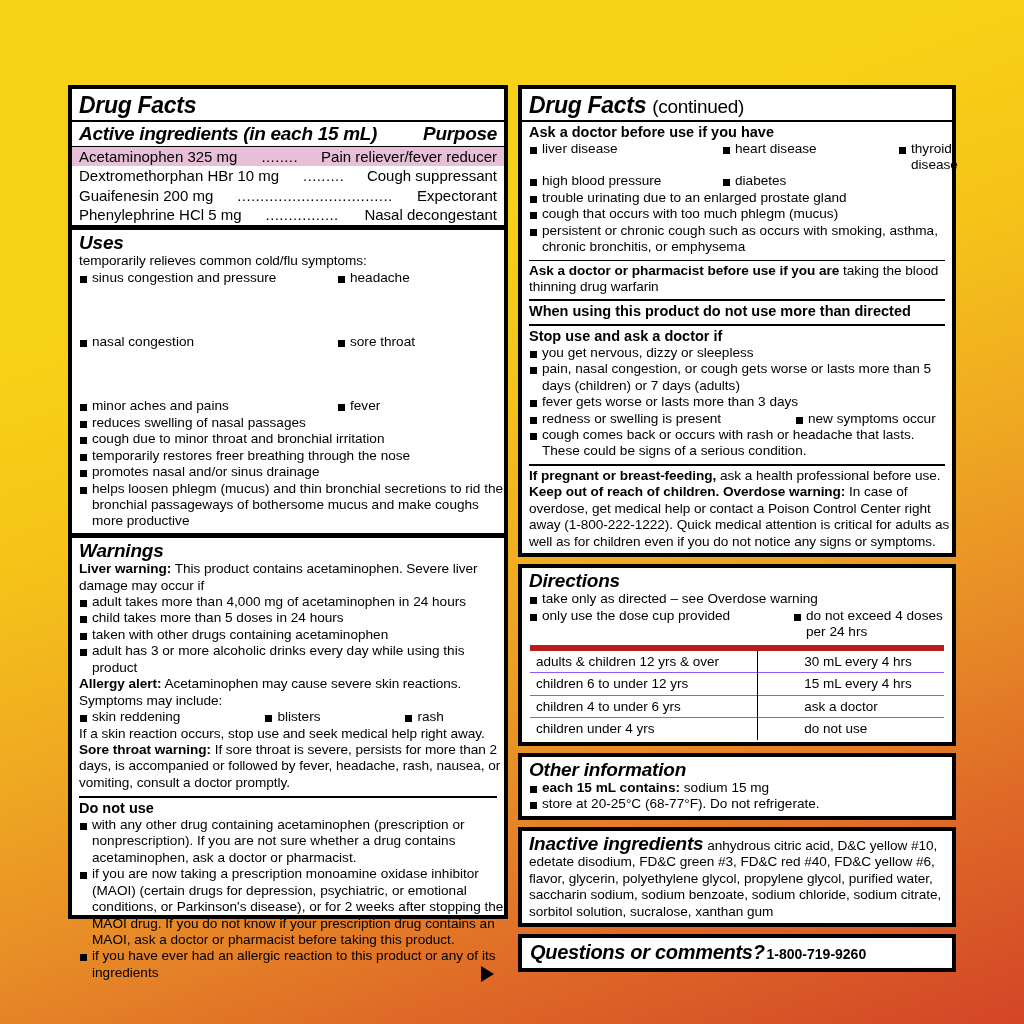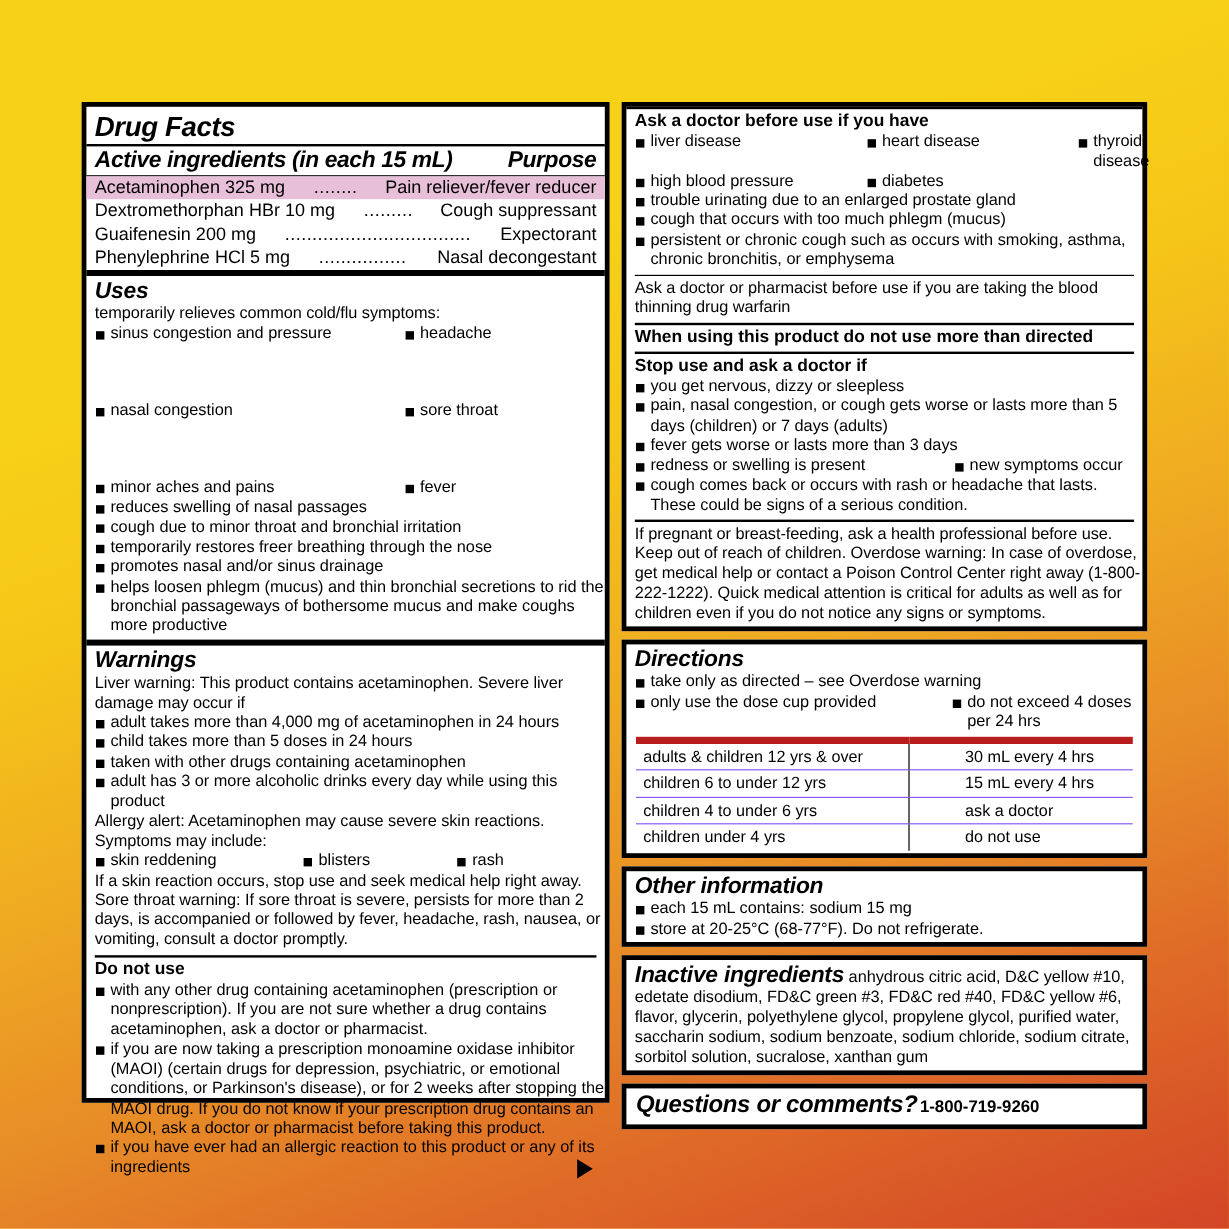--- a/index.html
+++ b/index.html
@@ -78,21 +78,21 @@
     font-size: 14.5px;
     font-weight: bold;
     font-style: normal;
     line-height: 1.15;
   }
   .body-t {
     font-size: 13.6px;
     line-height: 1.21;
     letter-spacing: -0.05px;
   }
-  b, .b { font-weight: normal; }
+  b, .b { font-weight: bold; }
 
   
   .ai-head {
     display: flex;
     justify-content: space-between;
     align-items: baseline;
     font-size: 19px;
     font-weight: bold;
     font-style: italic;
     letter-spacing: -0.3px;
@@ -141,21 +141,21 @@
   .two-col-list {
     display: grid;
     grid-template-columns: 210px 1fr;
     column-gap: 0px;
   }
   .three-col-list {
     display: grid;
     grid-template-columns: 145px 128px 1fr;
   }
   .inline-bullets { display: flex; }
-  .inline-bullets > li { margin-right: 24px; }
+  .inline-bullets > li { margin-right: 36px; }
 
   
   table.dose {
     border-collapse: collapse;
     width: calc(100% - 16px);
     margin: 1px 8px 2px 8px;
     font-size: 13.5px;
   }
   table.dose td {
     border-top: 1px solid #8b5cf6;
@@ -301,20 +301,24 @@
 
     <div class="spacer-grow"></div>
     <div class="arrow-row">
       <div class="tri"></div>
     </div>
   </div>
 
   <div id="col-right">
 
     <div class="rbox">
+      <div class="hdr-drugfacts">
+        <span>Drug Facts</span>
+        <span class="cont">(continued)</span>
+      </div>
       <div class="rule-med"></div>
 
       <div class="pad">
         <div class="sec-title-sm">Ask a doctor before use if you have</div>
         <ul class="bl three-col-list" id="ad-row1">
             <li>liver disease</li>
             <li>heart disease</li>
             <li>thyroid disease</li>
           </ul>
         <ul class="bl three-col-list" id="ad-row2">

